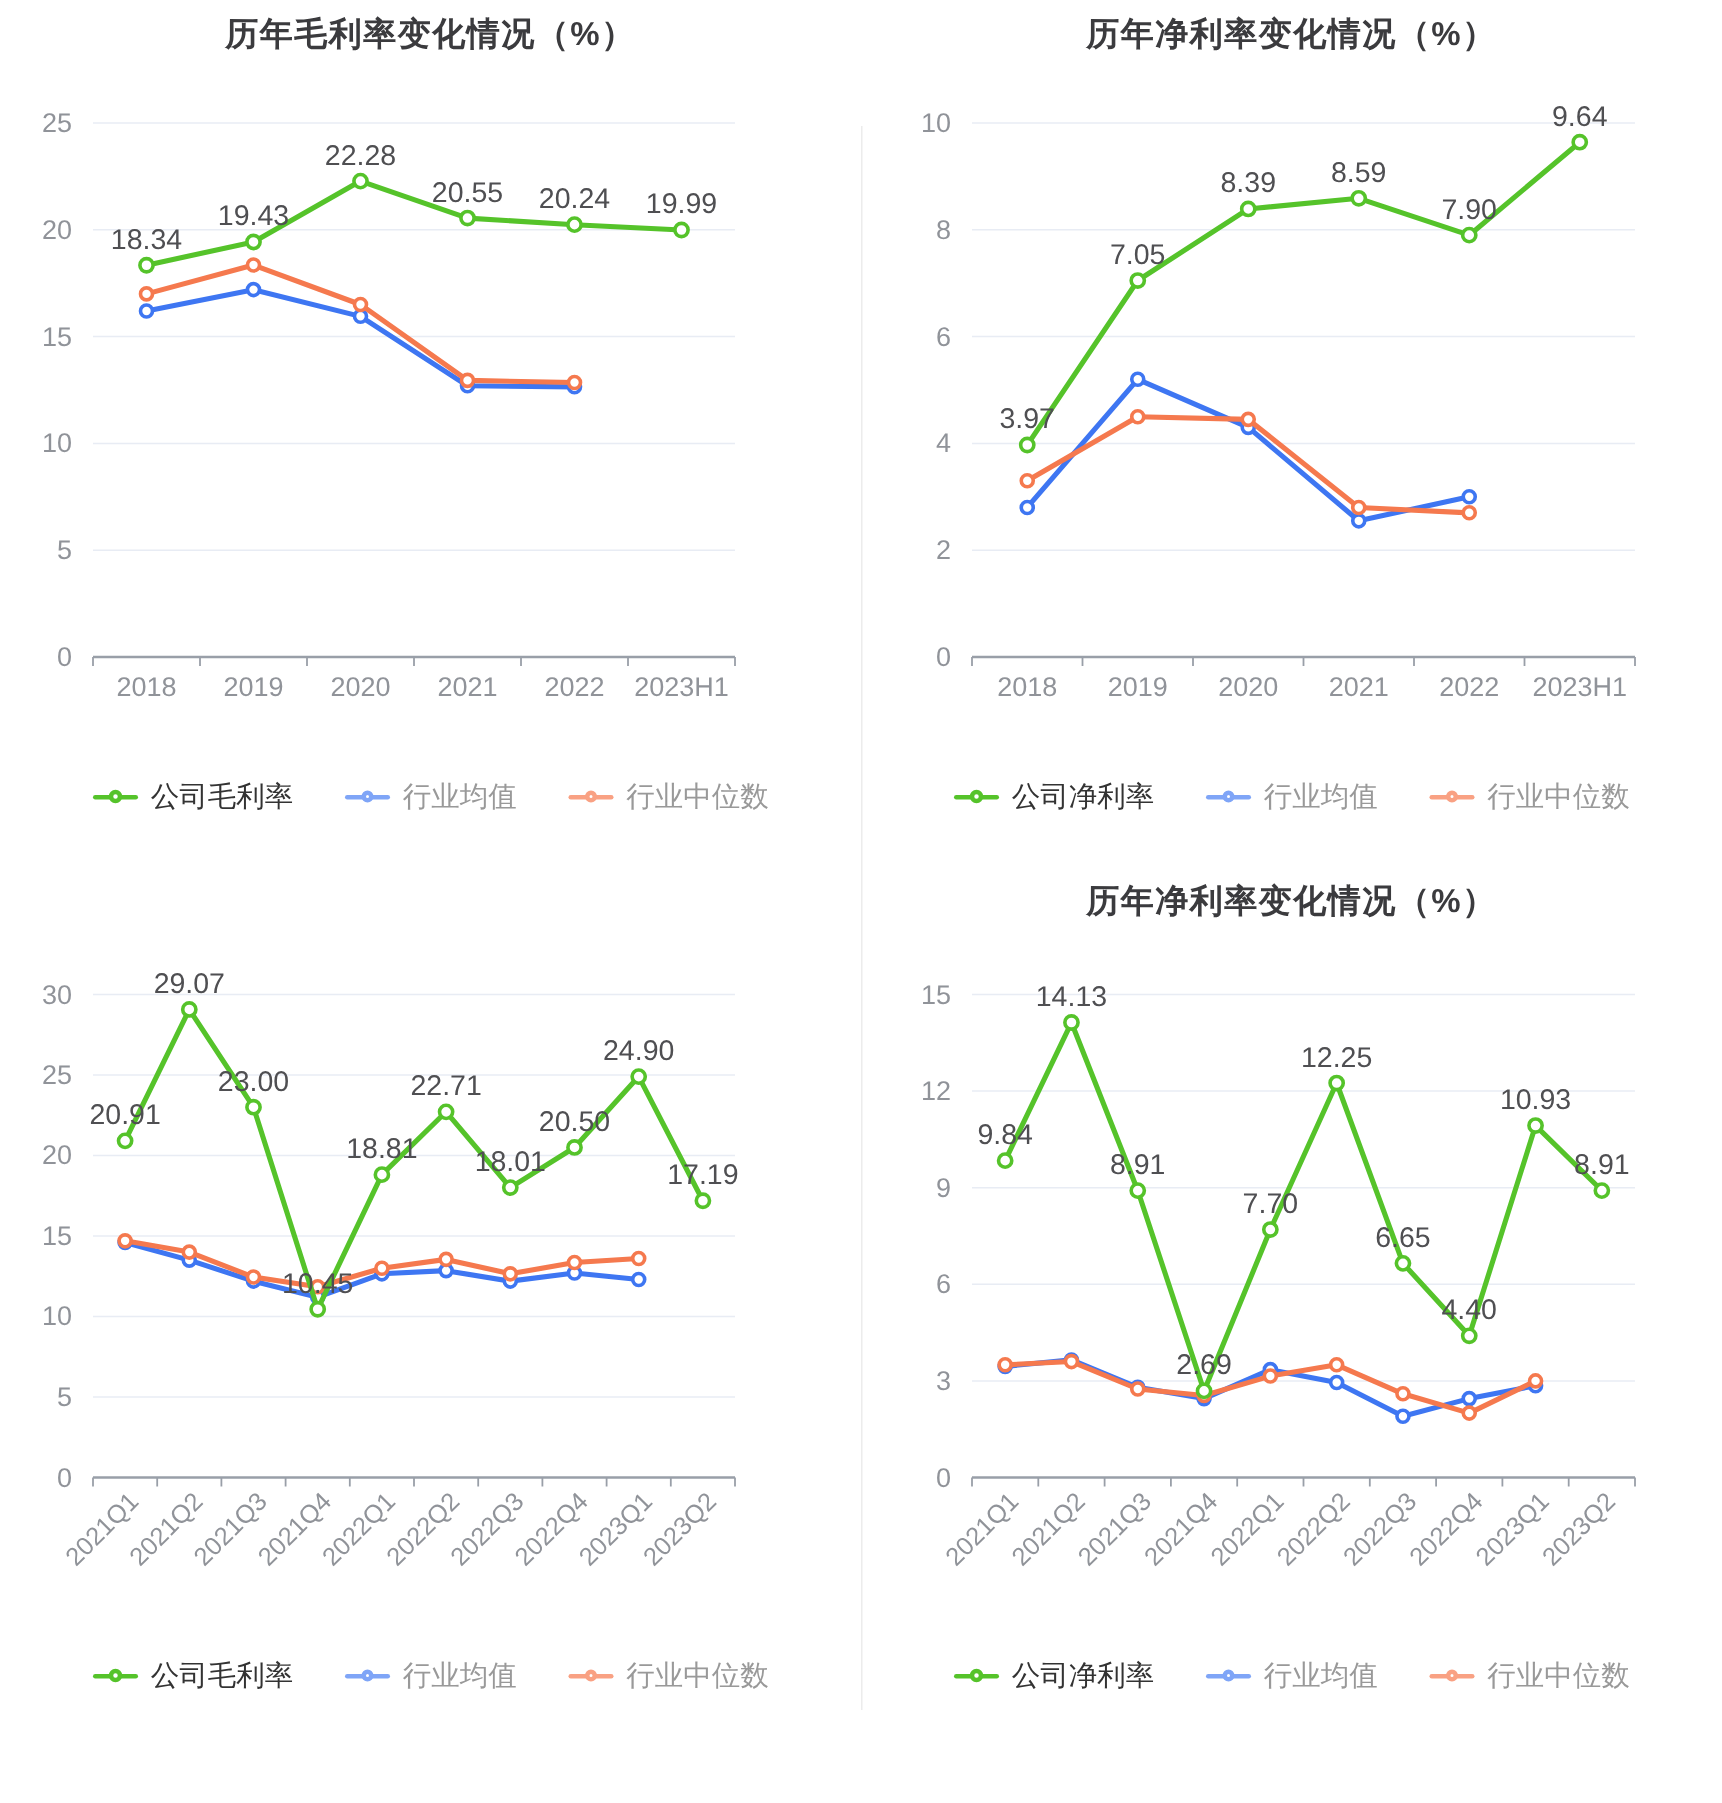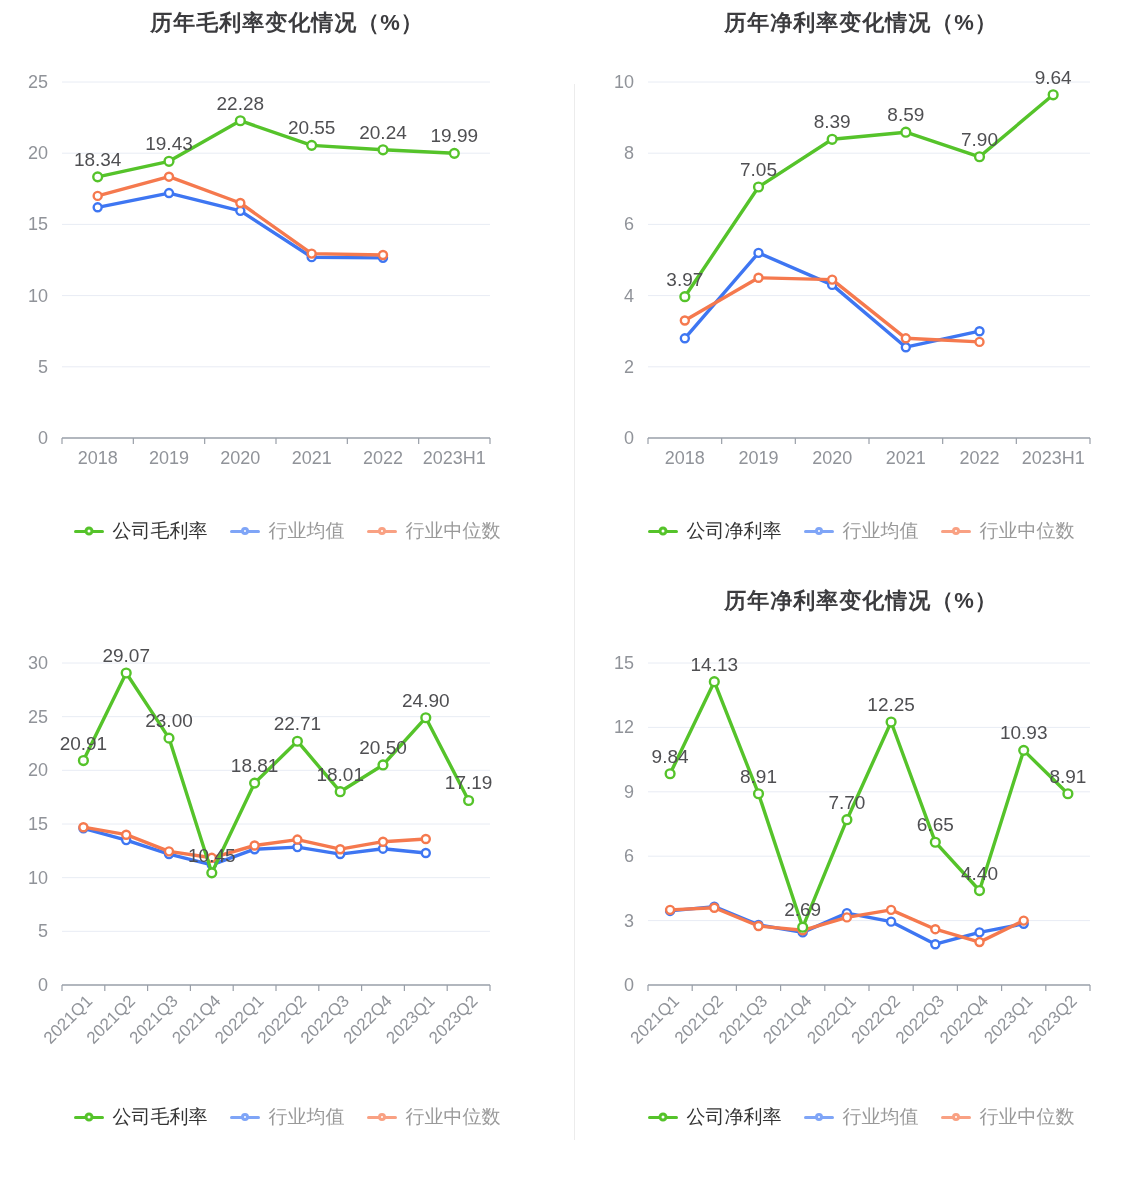--- a/index.html
+++ b/index.html
@@ -33,21 +33,21 @@
   .cell.bottom .chart-title { top: 26px; }
   .plot-svg { position: absolute; left: 0; display: block; }
   .cell.top .plot-svg { top: 60px; }
   .cell.bottom .plot-svg { top: 78px; }
   .legend {
     position: absolute;
     left: 0; right: 0;
     display: flex;
     justify-content: center;
     align-items: flex-end;
-    gap: 22px;
+    gap: 34px;
   }
   .cell.top .legend { top: 518px; }
   .cell.bottom .legend { top: 544px; }
   .legend-item {
     display: inline-flex;
     align-items: center;
     gap: 9px;
     cursor: pointer;
     white-space: nowrap;
   }

